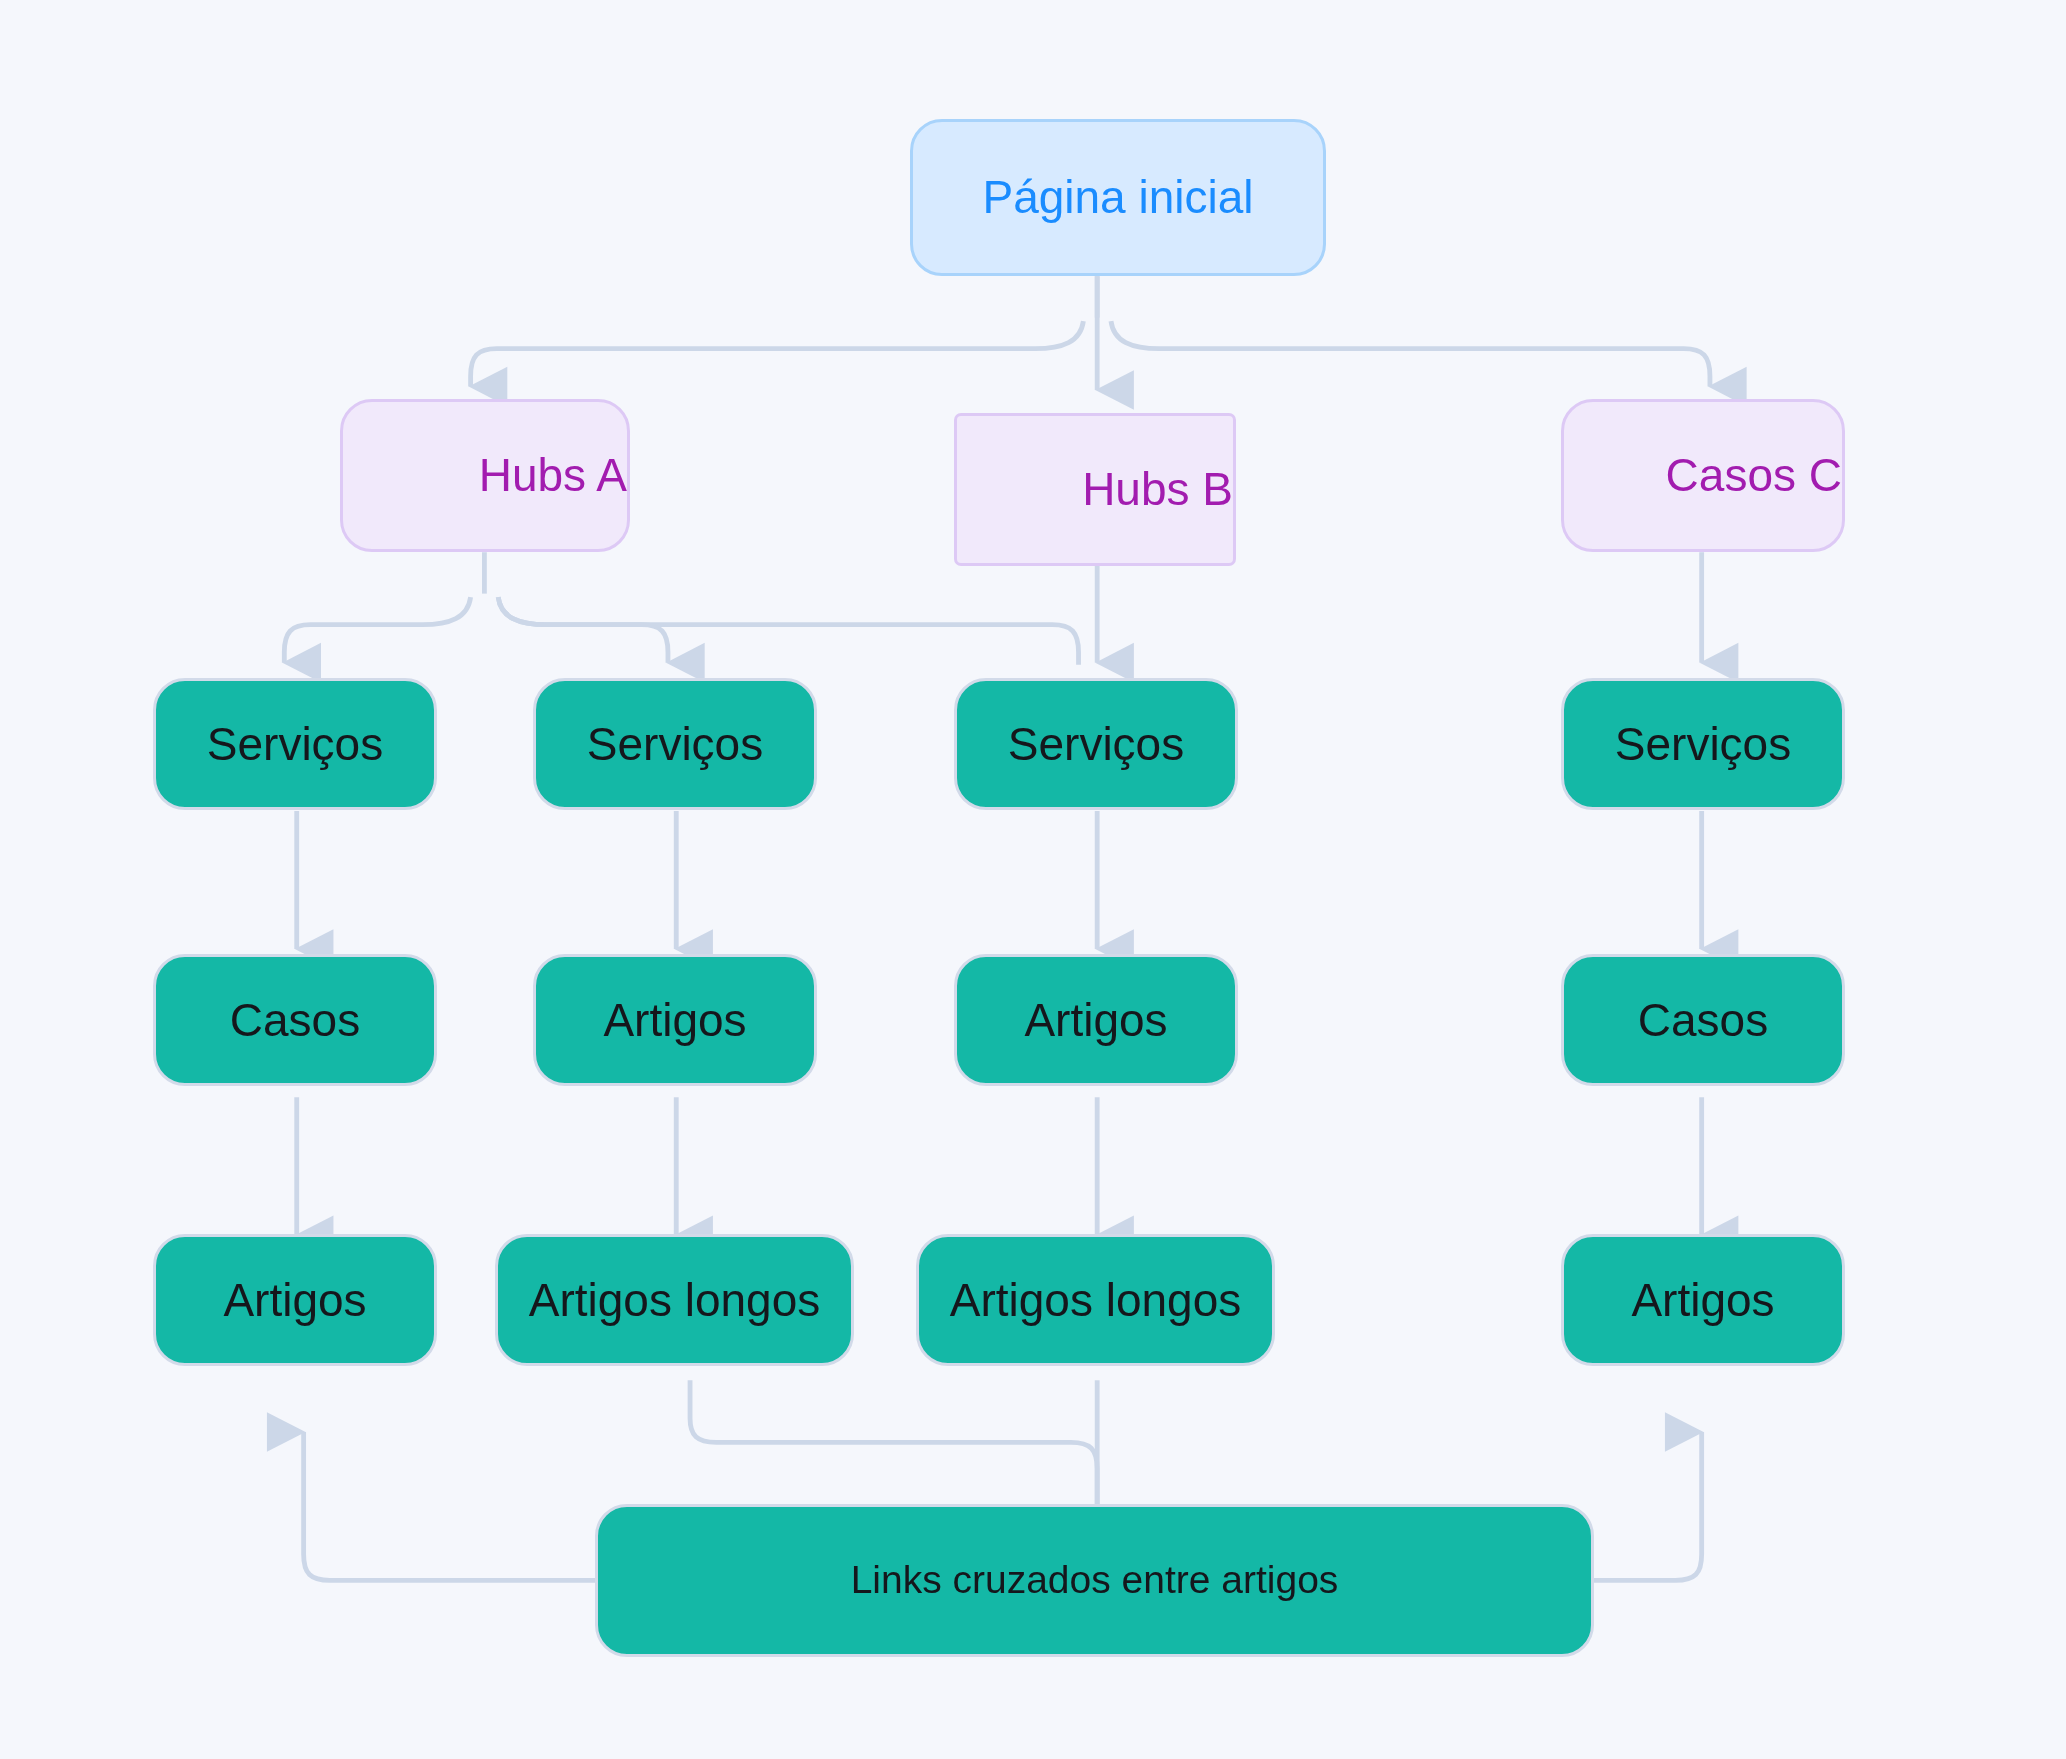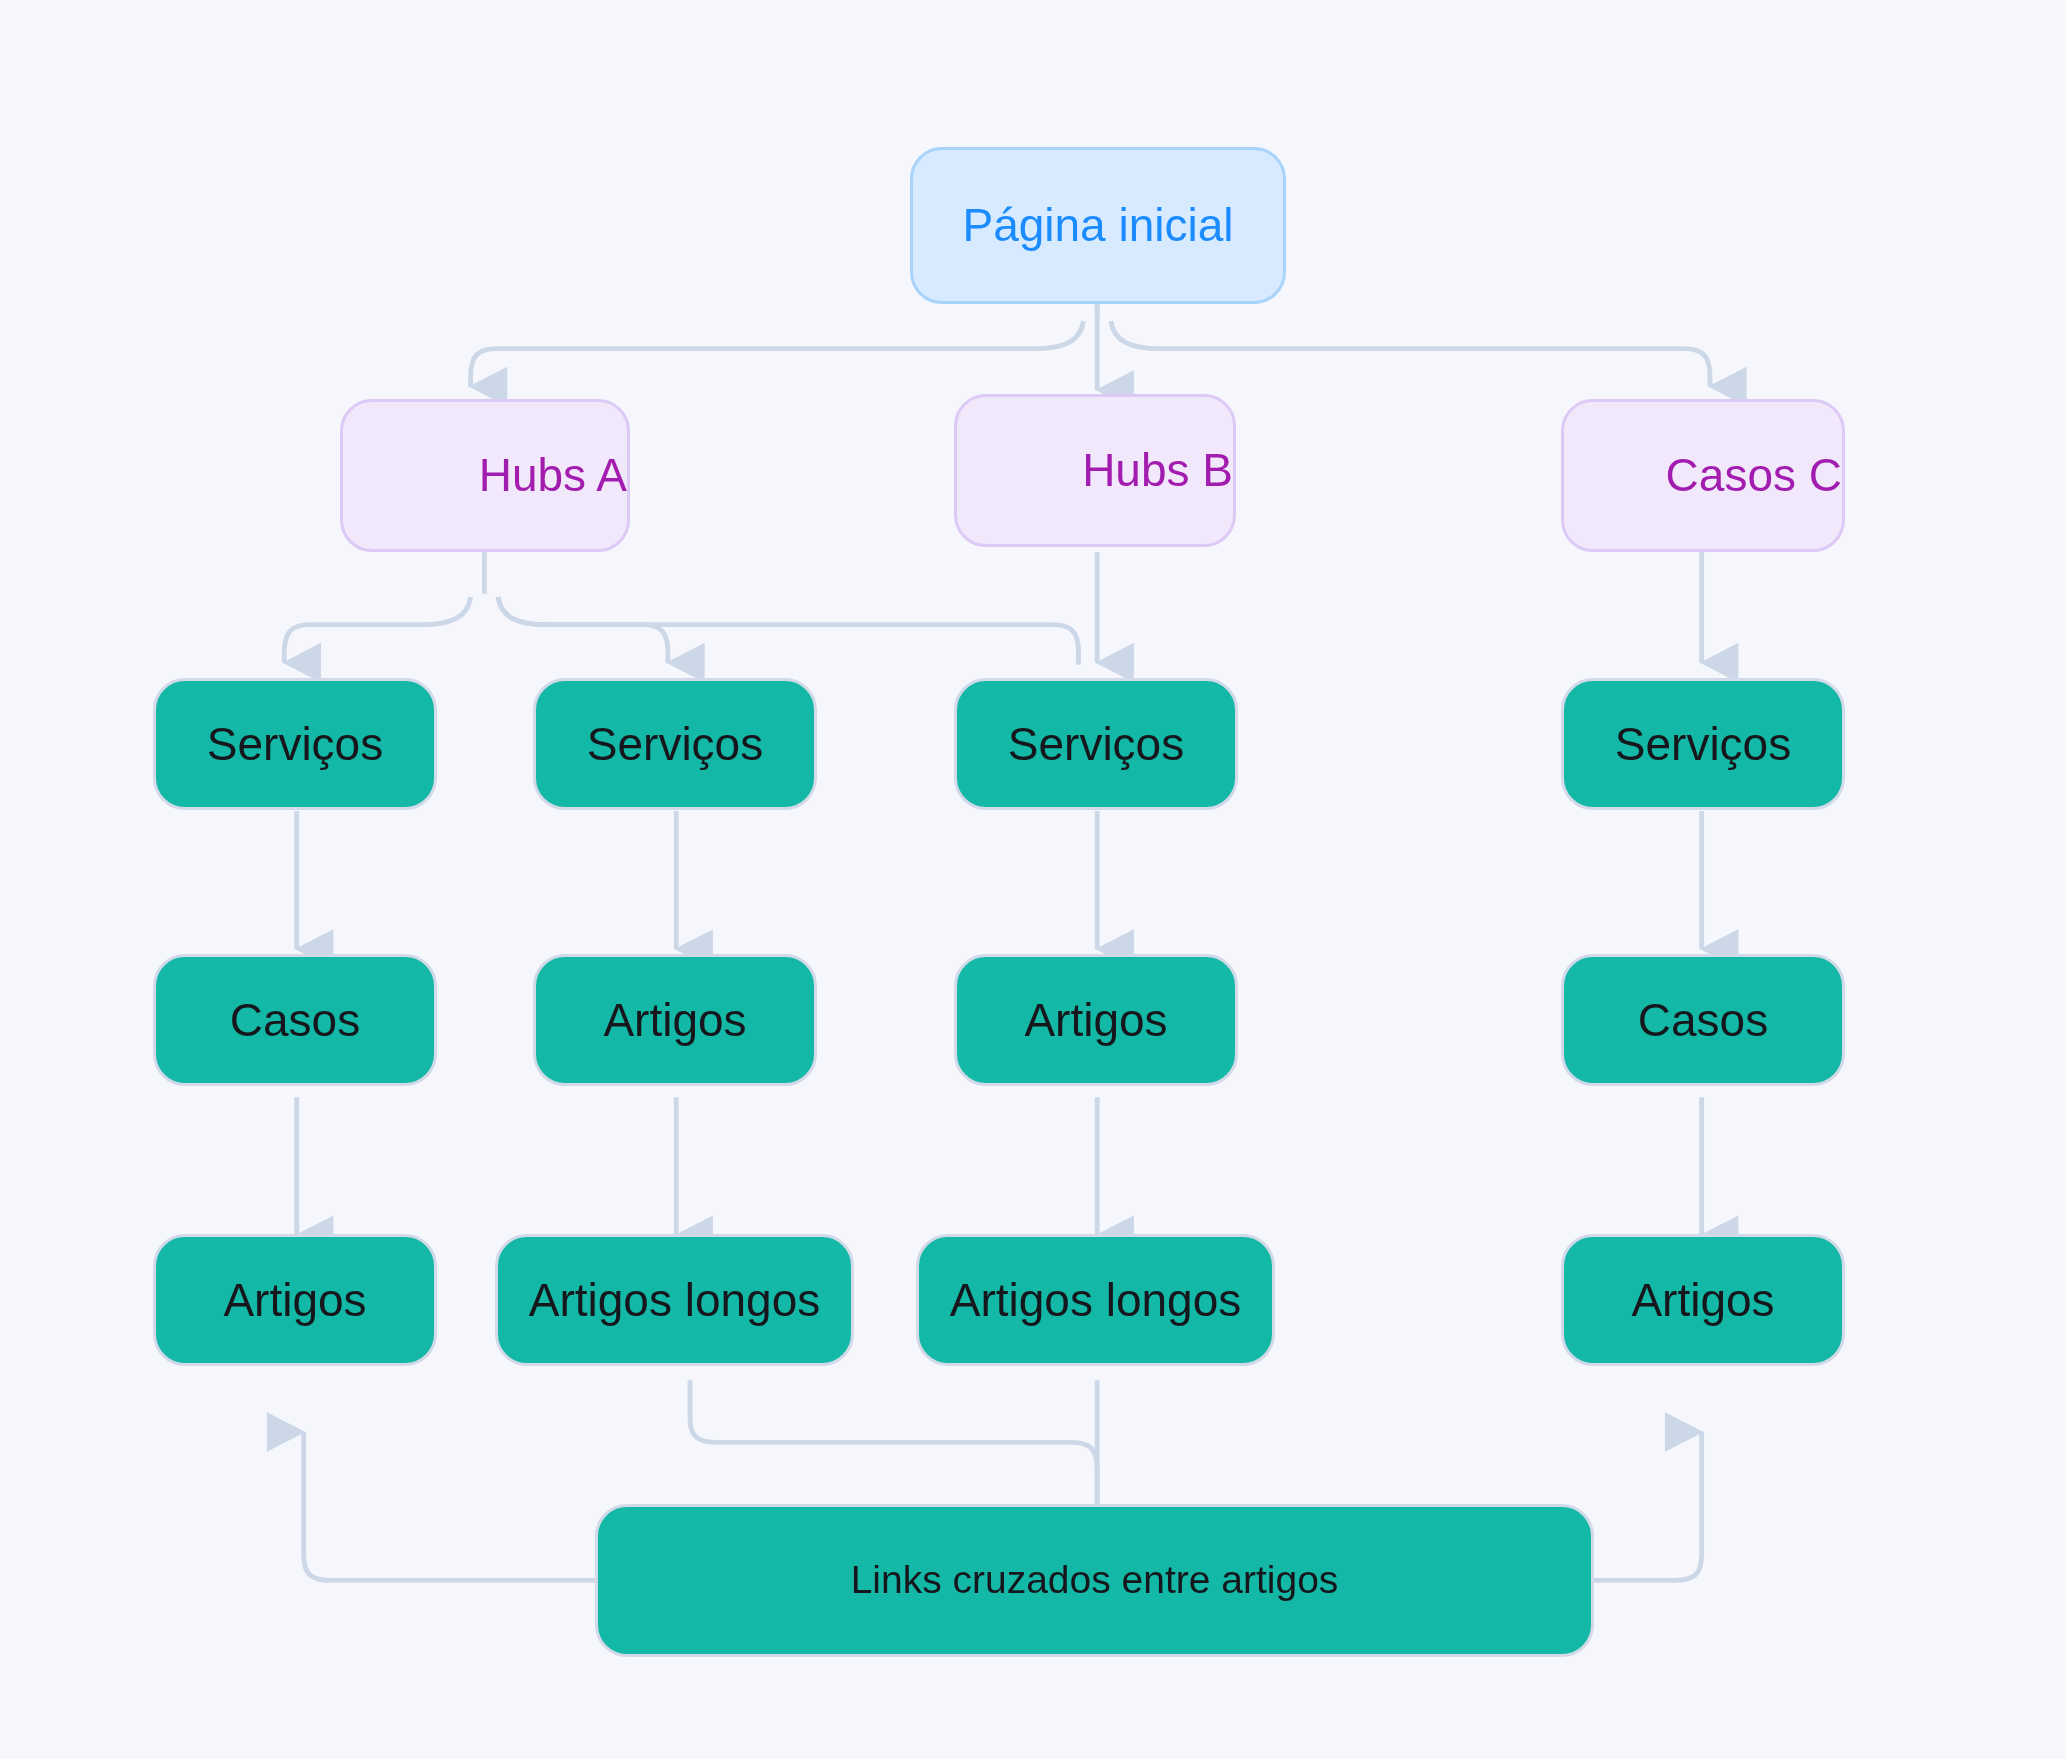--- a/index.html
+++ b/index.html
@@ -111,29 +111,29 @@
       <path d="M1000,2000 L1000,2055 C1000,2080 1010,2090 1038,2090 L1552,2090 C1580,2090 1590,2100 1590,2128 L1590,2180"></path>
 
       <path d="M1590,2000 L1590,2180"></path>
 
       <path d="M865,2290 L478,2290 C450,2290 440,2280 440,2252 L440,2075" marker-end="url(#arrowUp)"></path>
 
       <path d="M2305,2290 L2428,2290 C2456,2290 2466,2280 2466,2252 L2466,2075" marker-end="url(#arrowUp)"></path>
     </g>
   </svg>
 
-  <div class="node n-home fs-lg" style="left:910px; top:119px; width:376px; height:157px;margin-top:28px;">
+  <div class="node n-home fs-lg" style="left:910px; top:119px; width:416px; height:157px;">
     <span class="node-label">Página inicial</span>
   </div>
 
   <div class="node n-hub fs-lg" style="left:340px; top:399px; width:290px; height:153px;">
     <span class="node-label">Hubs A</span>
   </div>
 
-  <div class="node n-hub fs-lg" style="left:954px; top:394px; width:282px; height:153px;">
+  <div class="node n-hub fs-lg" style="left:954px; top:413px; width:282px; height:153px;border-radius:7px;">
     <span class="node-label">Hubs B</span>
   </div>
 
   <div class="node n-hub fs-lg" style="left:1561px; top:399px; width:284px; height:153px;">
     <span class="node-label">Casos C</span>
   </div>
 
   <div class="node n-gray fs-lg" style="left:153px; top:678px; width:284px; height:132px;">
     <span class="node-label">Serviços</span>
   </div>

